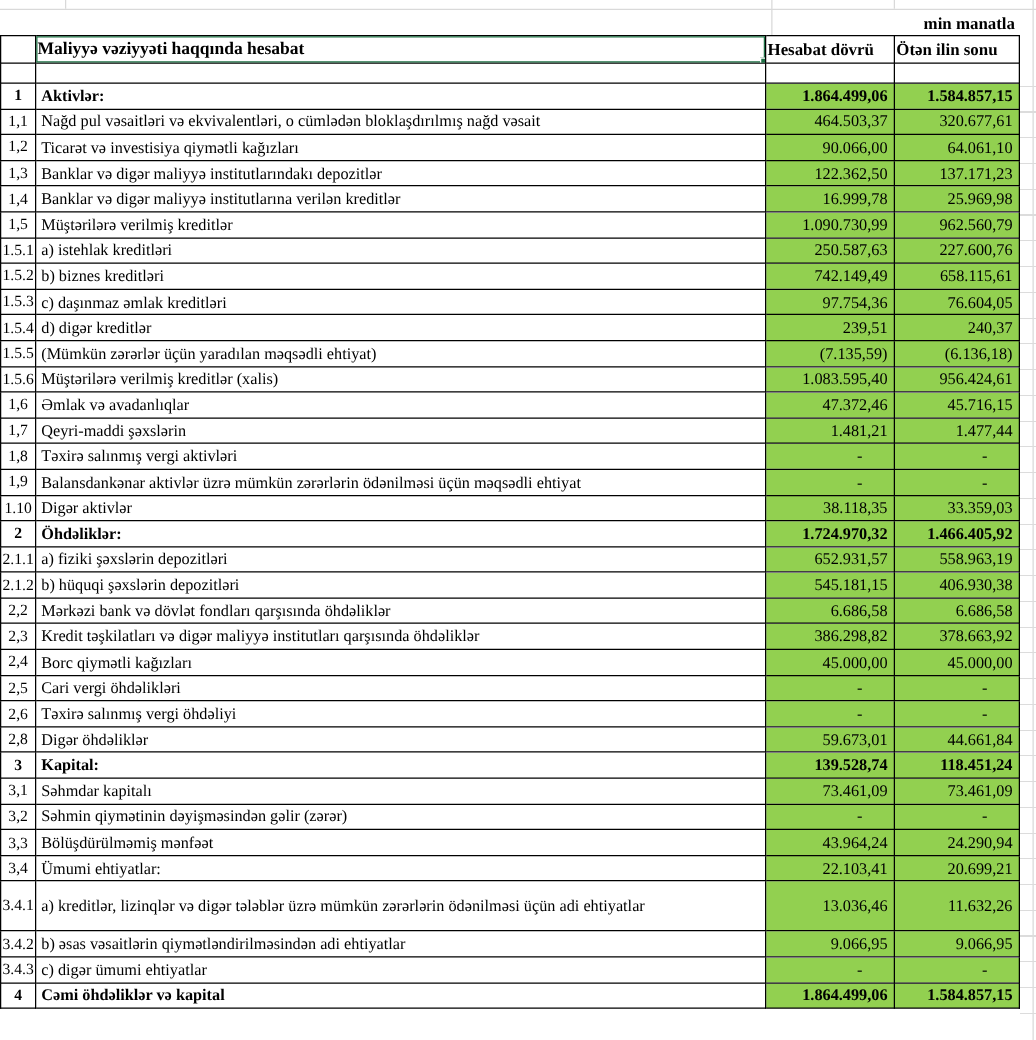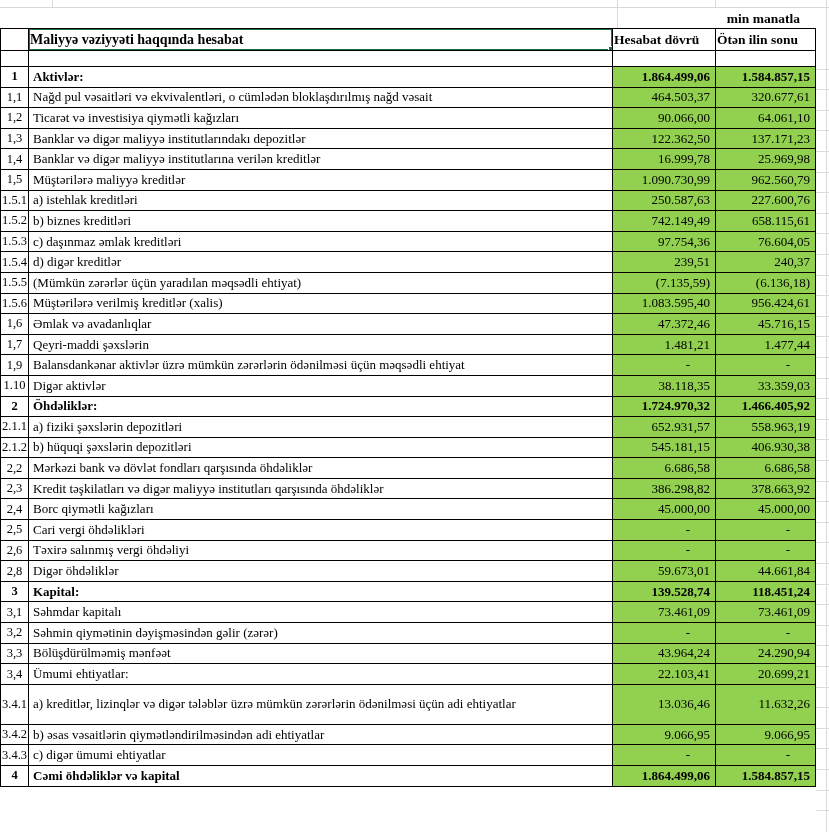--- a/index.html
+++ b/index.html
@@ -11,21 +11,21 @@
   }
   
   .gl{position:absolute;background:#d9d9d9;}
   .gl-h{height:1px;}
   .gl-v{width:1px;}
   .right-margin-grid{
     position:absolute;left:816px;top:49px;width:13px;height:779px;
     background:repeating-linear-gradient(to bottom,transparent 0 19.6px,#dcdcdc 19.6px 20.6px);
   }
   .units{
-    position:absolute;top:9px;right:29px;height:19px;line-height:19px;
+    position:absolute;top:9px;right:17px;height:19px;line-height:19px;
     font-weight:700;font-size:13.5px;
   }
   table{
     position:absolute;left:0;top:28px;
     border-collapse:collapse;table-layout:fixed;width:815px;
   }
   td{border:1px solid #000;overflow:hidden;white-space:nowrap;vertical-align:middle;}
   tr.hdr{height:22px;}
   tr.spacer{height:16px;}
   tr.spacer td{border-top:1px solid #000;border-bottom:1px solid #000;}
@@ -114,21 +114,21 @@
 
   <tr class="r">
     <td class="c-no">1,4</td>
     <td class="c-label">Banklar və digər maliyyə institutlarına verilən kreditlər</td>
     <td class="c-val">16.999,78</td>
     <td class="c-val">25.969,98</td>
   </tr>
 
   <tr class="r">
     <td class="c-no">1,5</td>
-    <td class="c-label">Müştərilərə maliyyə kreditlər</td>
+    <td class="c-label">Müştərilərə verilmiş kreditlər</td>
     <td class="c-val">1.090.730,99</td>
     <td class="c-val">962.560,79</td>
   </tr>
 
   <tr class="r">
     <td class="c-no">1.5.1</td>
     <td class="c-label">a) istehlak kreditləri</td>
     <td class="c-val">250.587,63</td>
     <td class="c-val">227.600,76</td>
   </tr>
@@ -175,20 +175,26 @@
     <td class="c-val">45.716,15</td>
   </tr>
 
   <tr class="r">
     <td class="c-no">1,7</td>
     <td class="c-label">Qeyri-maddi şəxslərin</td>
     <td class="c-val">1.481,21</td>
     <td class="c-val">1.477,44</td>
   </tr>
 
+  <tr class="r">
+    <td class="c-no">1,8</td>
+    <td class="c-label">Təxirə salınmış vergi aktivləri</td>
+    <td class="c-val dash">-</td>
+    <td class="c-val dash">-</td>
+  </tr>
 
   <tr class="r">
     <td class="c-no">1,9</td>
     <td class="c-label">Balansdankənar aktivlər üzrə mümkün zərərlərin ödənilməsi üçün məqsədli ehtiyat</td>
     <td class="c-val dash">-</td>
     <td class="c-val dash">-</td>
   </tr>
 
   <tr class="r">
     <td class="c-no">1.10</td>

